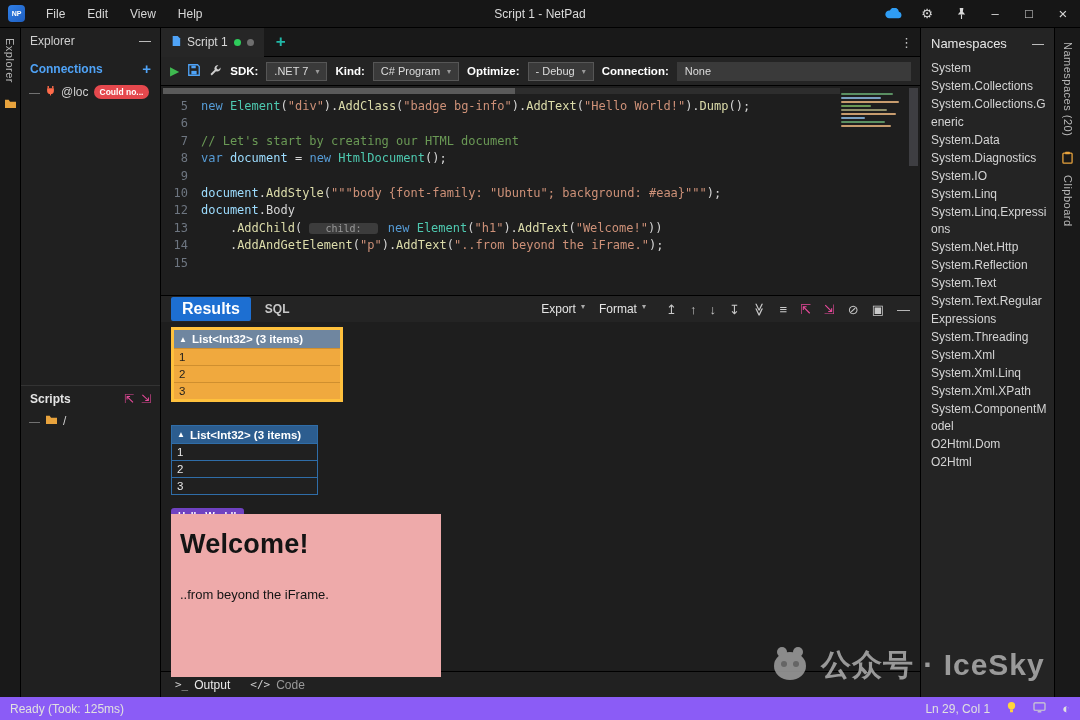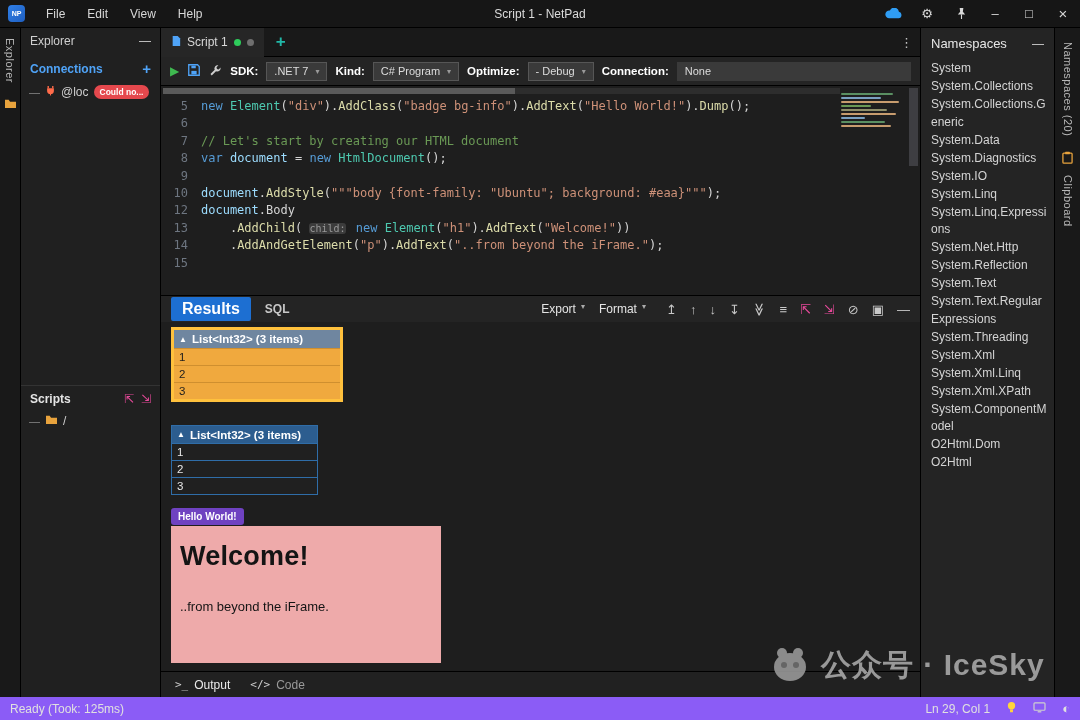--- a/index.html
+++ b/index.html
@@ -73,21 +73,21 @@
   .editor { position:relative; height:209px; background:#1e1e1e;
             font-family:"DejaVu Sans Mono","Liberation Mono",monospace; font-size:12px; }
   .hscroll { position:absolute; top:2px; left:2px; right:80px; height:6px; background:#2d2d2d; }
   .hscroll-thumb { width:52%; height:6px; background:#5a5a5a; }
   .code-lines { position:absolute; top:12px; left:0; right:80px; }
   .code-line { display:flex; height:17.4px; line-height:17.4px; white-space:pre; }
   .ln { width:40px; flex:none; text-align:right; padding-right:13px; color:#6e7681; }
   .lc { white-space:pre; }
   .tk-kw{color:#569CD6} .tk-ty{color:#4EC9B0} .tk-me{color:#DCDCAA} .tk-st{color:#CE9178}
   .tk-co{color:#6A9955} .tk-pl{color:#D4D4D4} .tk-id{color:#9CDCFE} .tk-pu{color:#D4D4D4}
-  .tk-hi{background:#3c3c3c;color:#999;border-radius:3px;padding:0 0;font-size:10px;margin-right:3px}
+  .tk-hi{background:#3c3c3c;color:#999;border-radius:3px;padding:0 16px;font-size:10px;margin-right:3px}
   .minimap { position:absolute; top:7px; right:15px; width:64px; }
   .mm-bar { height:2px; margin-bottom:2px; border-radius:1px; }
   .vscroll { position:absolute; top:0; right:0; width:13px; height:100%; }
   .vscroll-thumb { margin:2px; height:78px; background:#3e3e42; }
 
   
   .results-tabbar { height:27px; background:#242424; border-top:1px solid #000; display:flex;
                     align-items:center; gap:14px; padding:0 10px; }
   .rtab-active { background:#1d6fd2; color:#fff; font-size:16px; font-weight:bold; padding:3px 11px; border-radius:2px; }
   .rtab { color:#c8c8c8; font-size:12px; font-weight:bold; }
@@ -109,21 +109,21 @@
   .rtable.sel .rt-header { background:#6f86a0; }
   .rtable.sel .rt-row { color:#1d1d1d; border-top:1px solid #cf8f2f; }
 
   .rtable.norm { left:10px; top:103px; width:147px; border:1px solid #2f6da8; }
   .rtable.norm .rt-header { background:#2c5d8f; height:17px; }
   .rtable.norm .rt-row { color:#e8e8e8; border-top:1px solid #2f6da8; background:#202020; }
 
   .hw-badge { position:absolute; left:10px; top:186px; background:#6f42c1; color:#fff;
               font-size:10px; font-weight:bold; padding:3px 7px; border-radius:3px;text-align:right; }
 
-  .iframe-box { position:absolute; left:10px; top:204px; width:270px; height:137px; background:#eeaaaa; color:#141414; }
+  .iframe-box { position:absolute; left:10px; top:192px; width:270px; height:163px; background:#eeaaaa; color:#141414; }
   .iframe-box h1 { font-size:27px; font-weight:bold; margin:15px 0 0 9px; letter-spacing:.2px; }
   .iframe-box p  { font-size:13px; margin:27px 0 0 9px; }
 
   .output-bar { height:26px; background:#212121; border-top:1px solid #000; display:flex; align-items:center;
                 gap:20px; padding:0 14px; font-size:12px; }
   .ob-tab { display:flex; align-items:center; gap:6px; color:#eaeaea; }
   .ob-tab.dim { color:#9a9a9a; }
   .ob-ic { font-family:"DejaVu Sans Mono",monospace; font-size:11px; color:#cfcfcf; }
 
   
@@ -132,21 +132,21 @@
   .ns-header { display:flex; align-items:center; justify-content:space-between; padding:8px 10px 7px;
                color:#e6e6e6; font-size:13px; }
   .ns-list { padding:2px 6px 0 10px; font-size:12px; color:#d4d4d4; line-height:17.5px; word-break:break-all; }
   .ns-item { margin-bottom:0.5px; }
 
   .right-rail { position:absolute; left:1054px; top:28px; width:26px; height:669px; background:#191919;
                 border-left:1px solid #000; display:flex; flex-direction:column; align-items:center; }
   .rail-group { display:flex; flex-direction:column; align-items:center; gap:7px; margin-top:14px; }
 
   
-  .watermark { position:absolute; left:770px; top:645px; display:flex; align-items:center; gap:11px;
+  .watermark { position:absolute; left:770px; top:645px; display:flex; align-items:flex-start; gap:11px;
                z-index:9; opacity:.88; pointer-events:none; }
   .watermark .wm-text { color:#ababab; font-size:30px; font-weight:600; letter-spacing:1px; white-space:nowrap; }
 
   .minz { color:#cfcfcf; font-size:12px; }
 </style>
 </head>
 <body>
 
 <div class="app">
 

